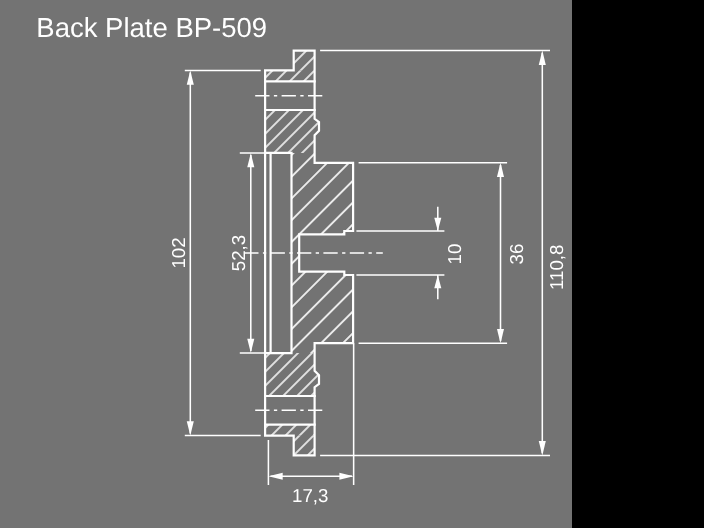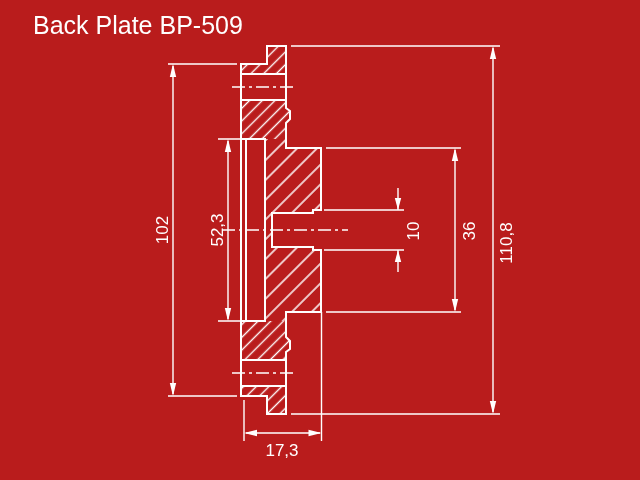--- a/index.html
+++ b/index.html
@@ -1,19 +1,19 @@
 <!DOCTYPE html>
 <html><head>
 <meta charset="utf-8">
 <style>
   html, body { margin: 0; padding: 0; background: #000; }
   #stage {
     position: relative;
-    width: 640px; height: 480px;
-    background: #b91c1c;
+    width: 520px; height: 480px;
+    background: #737373;
     overflow: hidden;
     font-family: "Liberation Sans", sans-serif;
   }
   svg text {
     fill: #ffffff;
     font-family: "Liberation Sans", sans-serif;
   }
   .title-text { font-size: 25px; }
   .dim-text { font-size: 17px; }
 </style>

